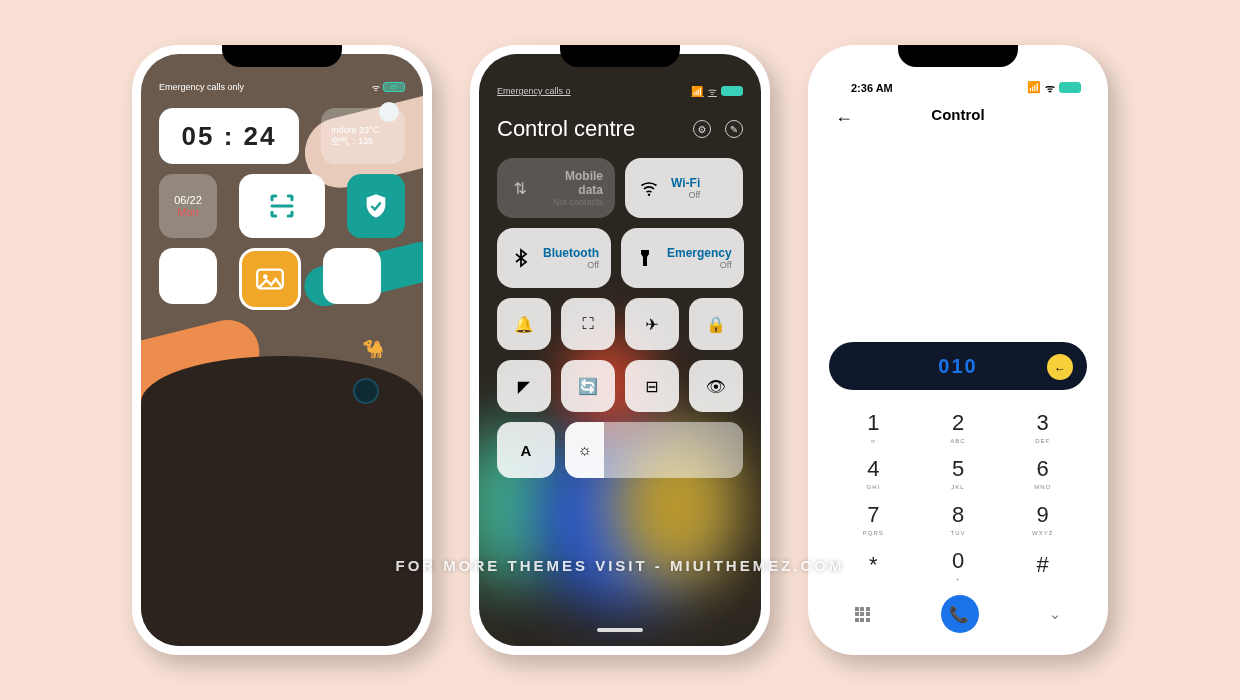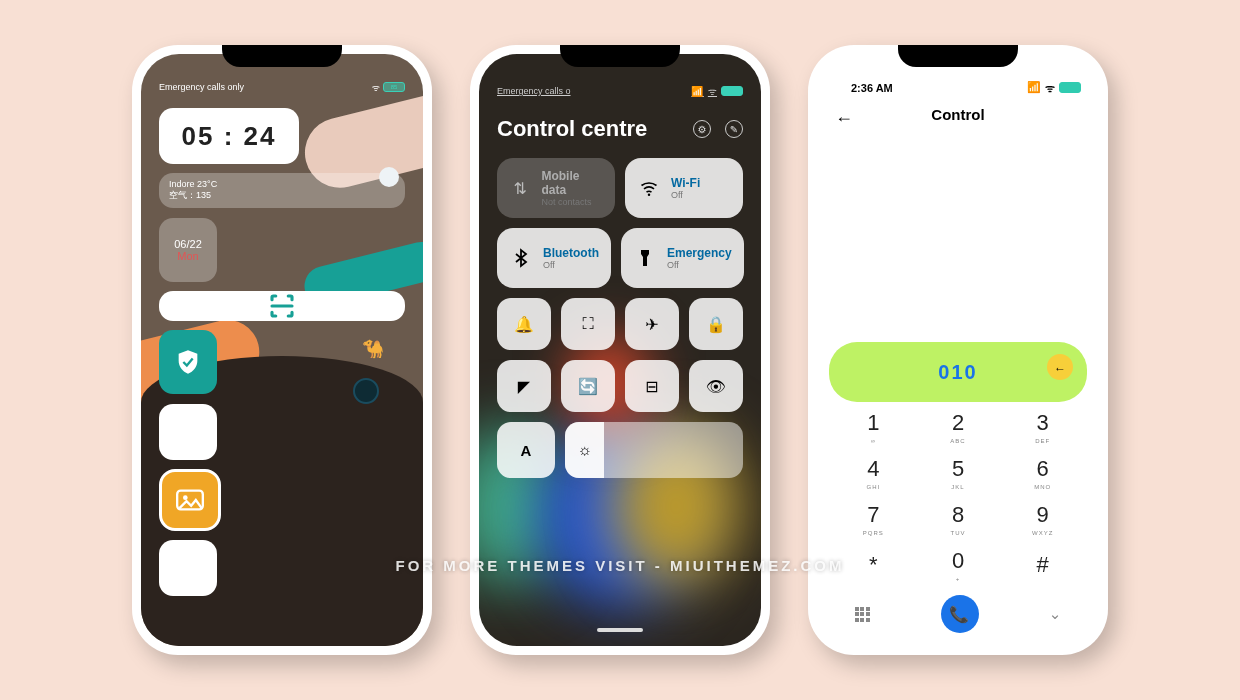--- a/index.html
+++ b/index.html
@@ -48,21 +48,21 @@
   }
   .blob-top { position:absolute; top:48px; right:-80px; width:200px; height:70px; border-radius:60px; background:#e9cbbc; transform:rotate(-14deg);}
   .blob-mid { position:absolute; top:200px; right:-20px; width:140px; height:40px; border-radius:40px; background:#17a096; transform:rotate(-14deg);}
   .blob-orange { position:absolute; top:280px; left:-60px; width:180px; height:64px; border-radius:60px; background:#ed8d4d; transform:rotate(-14deg);}
   .ground { position:absolute; bottom:0; left:0; right:0; height:290px; background:#2c231e; border-radius: 50% 50% 0 0 / 16% 16% 0 0;}
   .camel { position:absolute; top:284px; right:38px; font-size:18px; color:#000;}
   .status-bar { position:absolute; top:24px; left:0; right:0; height:18px; color:#fff; font-size:9px; display:flex; align-items:center; padding:0 18px;}
   .status-bar .r { margin-left:auto; display:flex; gap:3px; align-items:center;}
   .batt { width:22px; height:10px; border:1px solid #3ad1b8; border-radius:3px; position:relative; font-size:6px; color:#3ad1b8; display:flex; align-items:center; justify-content:center; background:rgba(58,209,184,.5);}
   .widgets { position:absolute; top:54px; left:18px; right:18px; }
-  .row { display:flex; gap:9px; margin-bottom:10px;flex-direction:column;}
+  .row { display:flex; gap:22px; margin-bottom:10px;}
   .clock { width:140px; height:56px; background:#fff; border-radius:14px; display:flex; align-items:center; justify-content:center; font-size:26px; font-weight:700; letter-spacing:2px; color:#222;}
   .weather { flex:1; height:56px; background:rgba(255,255,255,.28); border-radius:14px; color:#fff; padding:6px 10px; font-size:9px; display:flex; flex-direction:column; justify-content:center;}
   .weather-ico{ position:absolute; top:-6px; right:6px; width:20px; height:20px; background:#eef3f6; border-radius:50%;}
   .weather {position:relative;}
   .date { width:58px; height:64px; background:rgba(255,255,255,.28); border-radius:14px; display:flex; flex-direction:column; align-items:center; justify-content:center; color:#fff; font-size:11px;}
   .date .dow{ color:#e25555;}
   .scan { flex:1; height:64px; background:#fff; border-radius:14px; display:flex; align-items:center; justify-content:center;}
   .check { width:58px; height:64px; background:#17a096; border-radius:14px; display:flex; align-items:center; justify-content:center;}
   .sq-white { width:58px; height:56px; background:#fff; border-radius:14px;}
   .sq-orange { width:62px; height:62px; background:#f0a626; border-radius:16px; border:3px solid #fff; display:flex; align-items:center; justify-content:center;}
@@ -73,49 +73,49 @@
   
   .cc-bg{ position:absolute; inset:0; background:#2b2620;}
   .blur-blob { position:absolute; border-radius:50%; filter:blur(30px);}
   .bb1{width:120px;height:160px; background:#3fa684; bottom:60px; left:-30px;}
   .bb2{width:160px;height:180px; background:#2556d9; bottom:40px; left:60px;}
   .bb3{width:130px;height:160px; background:#bc9a2b; bottom:60px; right:20px;}
   .bb4{width:80px;height:100px; background:#d0452b; top:280px; left:90px; filter:blur(26px);}
   .cc-sb { position:absolute; top:30px; left:0; right:0; display:flex; padding:0 18px; color:#ccc; font-size:9px; align-items:center;text-decoration:underline;}
   .cc-sb .r { margin-left:auto; display:flex; gap:4px; align-items:center; font-size:10px;}
   .cc-title { position:absolute; top:62px; left:18px; right:18px; display:flex; align-items:center; color:#fff;}
-  .cc-title h2{ font-size:22px; font-weight:700;}
+  .cc-title h2{ font-size:22px; font-weight:400;}
   .cc-title .icons { margin-left:auto; display:flex; gap:14px; color:#ddd;}
   .cc-title .ico { width:18px; height:18px; border:1.5px solid #ccc; border-radius:50%; display:flex; align-items:center; justify-content:center; font-size:10px;}
   .cc-grid { position:absolute; top:104px; left:18px; right:18px;}
   .tile-row { display:flex; gap:10px; margin-bottom:10px;}
   .tile-lg { flex:1; height:60px; background:rgba(255,255,255,.85); border-radius:16px; display:flex; align-items:center; padding:0 12px; gap:10px;}
   .tile-lg.dim { background:rgba(255,255,255,.22); color:#bdbdbd;}
   .tile-lg .tico { width:24px; height:24px; display:flex; align-items:center; justify-content:center; color:#000;}
   .tile-lg.dim .tico { color:#bdbdbd;}
-  .tile-lg .tlabel { display:flex; flex-direction:column;}
+  .tile-lg .tlabel { display:flex; flex-direction:column;text-align:right;}
   .tile-lg .tname { font-size:12px; font-weight:600; color:#0369a1;}
   .tile-lg.dim .tname{ color:#aeaeae;}
   .tile-lg .tstate { font-size:9px; color:#777;}
   .tile-sm { flex:1; height:52px; background:rgba(255,255,255,.85); border-radius:14px; display:flex; align-items:center; justify-content:center; color:#000; font-size:16px;}
   .slider-row { display:flex; gap:10px;}
   .slider-a { width:58px; height:56px; background:rgba(255,255,255,.85); border-radius:14px; display:flex; align-items:center; justify-content:center; font-size:15px; font-weight:700;}
   .slider-b { flex:1; height:56px; background:rgba(255,255,255,.5); border-radius:14px; position:relative; overflow:hidden;}
   .slider-b .fill { position:absolute; top:0; left:0; bottom:0; width:22%; background:rgba(255,255,255,.9); display:flex; align-items:center; justify-content:center;}
   .handle { position:absolute; bottom:14px; left:50%; transform:translateX(-50%); width:46px; height:4px; border-radius:3px; background:#ddd;}
 
   
   .dl-bg { position:absolute; inset:0; background:#fff;}
   .dl-sb { position:absolute; top:26px; left:16px; right:0; display:flex; padding:0 18px; font-size:11px; font-weight:700; align-items:center;}
   .dl-sb .r { margin-left:auto; display:flex; gap:4px; align-items:center;}
   .dl-batt { width:22px; height:11px; border:1.5px solid #30cbb0; border-radius:3px; background:#30cbb0;}
   .dl-head { position:absolute; top:52px; left:0; right:0; text-align:center; font-size:15px; font-weight:700;}
   .dl-back { position:absolute; top:52px; left:18px; font-size:18px;}
   .dl-links { position:absolute; top:90px; left:22px; display:flex; flex-direction:column; gap:20px; color:#1a73e8; font-size:12px; font-weight:600;}
-  .dl-num { position:absolute; top:288px; left:12px; right:12px; height:60px; background:#bef264; border-radius:28px; display:flex; align-items:center; justify-content:center;}
+  .dl-num { position:absolute; top:288px; left:12px; right:12px; height:48px; background:#0f172a; border-radius:28px; display:flex; align-items:center; justify-content:center;}
   .dl-num span { color:#1a73e8; font-size:20px; font-weight:600; letter-spacing:2px;}
   .dl-bs { position:absolute; top:300px; right:26px; width:26px; height:26px; border-radius:50%; background:#f7cf3a; display:flex; align-items:center; justify-content:center; font-size:12px;}
   .keypad { position:absolute; top:344px; left:0; right:0; bottom:0; display:flex; flex-direction:column; padding:6px 14px;}
   .krow { display:flex; flex:1;}
   .key { flex:1; display:flex; flex-direction:column; align-items:center; justify-content:center;}
   .key .d { font-size:22px; color:#222;}
   .key .l { font-size:6px; color:#888; letter-spacing:1px; margin-top:2px;}
   .bottom-row { display:flex; height:52px; align-items:center; justify-content:center; gap:70px;}
   .grid-ico { width:16px; display:grid; grid-template-columns:repeat(3,4px); grid-template-rows:repeat(3,4px); gap:1.5px;}
   .grid-ico div{ background:#888;}

